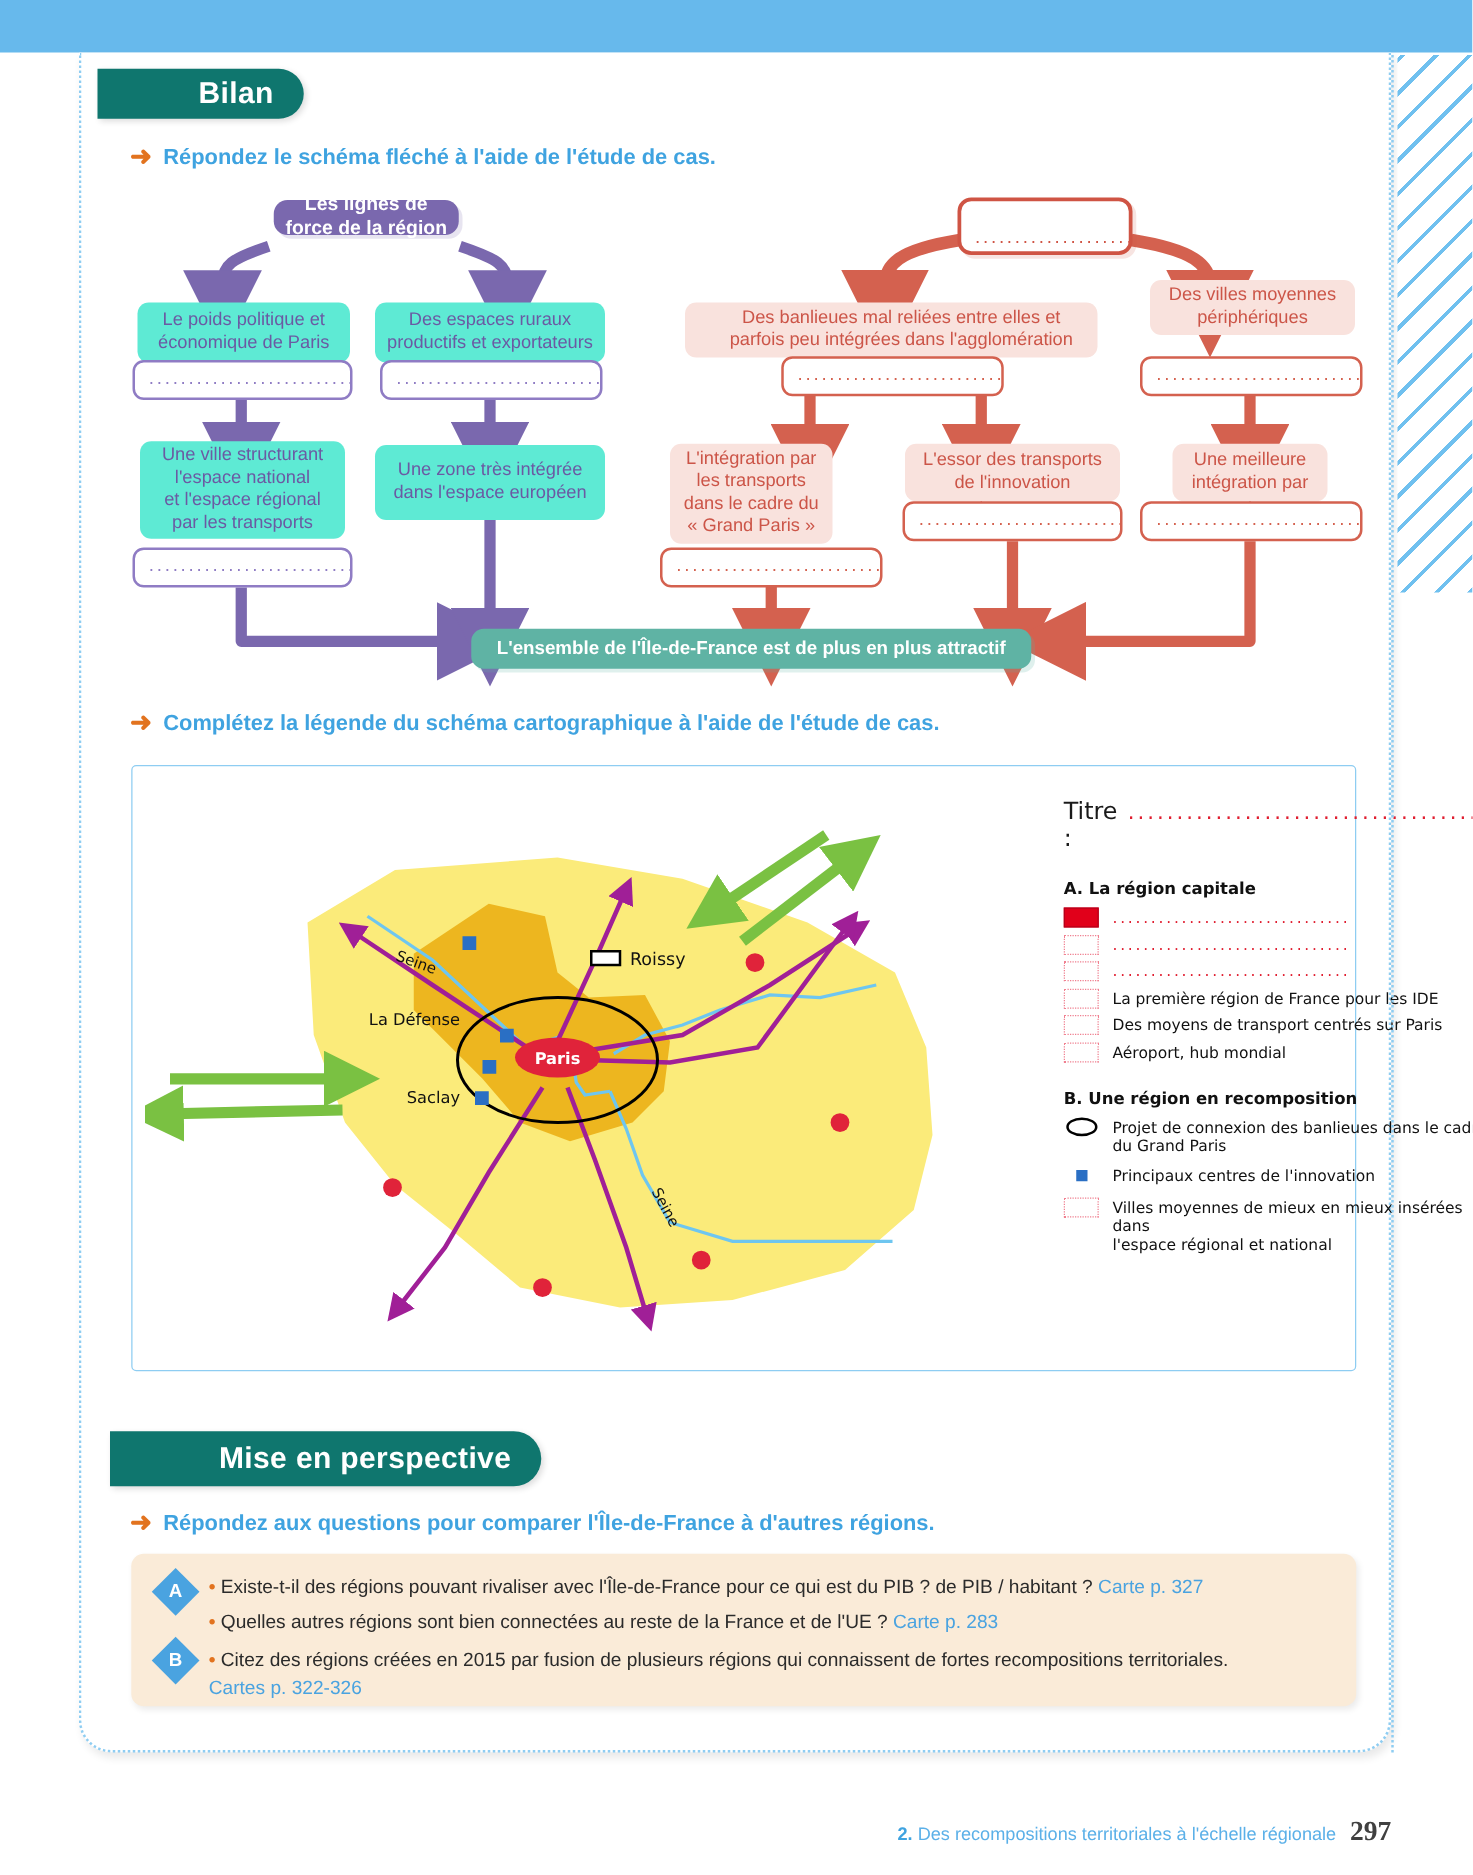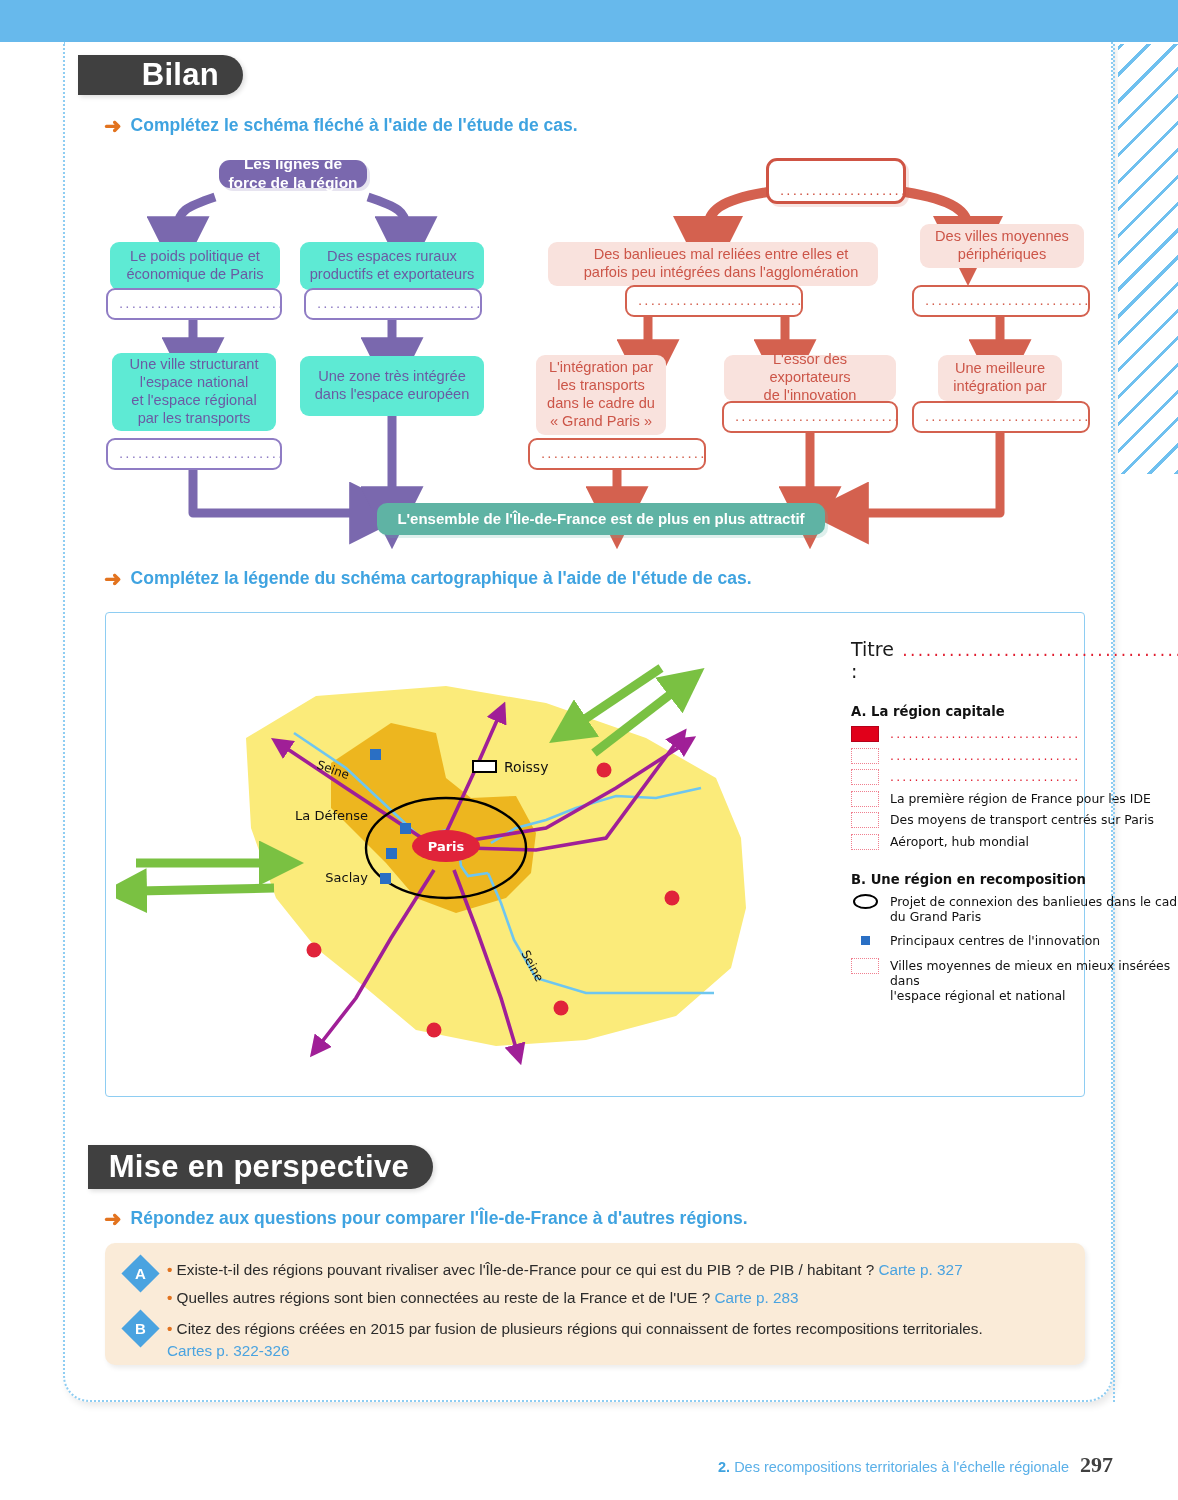--- a/index.html
+++ b/index.html
@@ -42,23 +42,23 @@
   .stripe-edge {
     position: absolute; left: 1113px; top: 44px;
     width: 0; height: 1358px;
     border-left: 2px dotted #8ecdf2;
     z-index: 4;
   }
 
   
   .tab {
     position: absolute;
-    background: #404040;
+    background: #0f766e;
     color: #ffffff;
-    font-size: 31px; font-weight: bold;
+    font-size: 24px; font-weight: bold;
     letter-spacing: .3px;
     display: flex; align-items: center; justify-content: flex-end;
     padding-right: 24px;
     border-radius: 0 22px 22px 0;
     box-shadow: 2px 2px 5px rgba(0,0,0,.14);
   }
   #tab-bilan { left: 78px; top: 55px; width: 165px; height: 40px; }
   #tab-mep   { left: 88px; top: 1145px; width: 345px; height: 44px; }
 
   
@@ -187,21 +187,21 @@
   <div class="topbar"></div>
   <div class="frame"></div>
   <div class="stripes"></div>
   <div class="stripe-edge"></div>
 
   <div class="tab" id="tab-bilan">Bilan</div>
   <div class="tab" id="tab-mep">Mise en perspective</div>
 
   <div class="instr" id="instr1">
     <span class="arw">➜</span>
-    <span>Complétez le schéma fléché à l'aide de l'étude de cas.</span>
+    <span>Répondez le schéma fléché à l'aide de l'étude de cas.</span>
   </div>
   <div class="instr" id="instr2">
     <span class="arw">➜</span>
     <span>Complétez la légende du schéma cartographique à l'aide de l'étude de cas.</span>
   </div>
   <div class="instr" id="instr3">
     <span class="arw">➜</span>
     <span>Répondez aux questions pour comparer l'Île-de-France à d'autres régions.</span>
   </div>
 
@@ -296,21 +296,21 @@
     <span style="white-space:pre-line;">L'intégration par
 les transports
 dans le cadre du
 « Grand Paris »</span>
   </div>
   <div class="blank r" style="left:528px; top:438px; width:178px; height:32px;">
     <span class="dots">..........................</span>
   </div>
 
   <div class="node red" style="left:724px; top:355px; width:172px; height:46px;">
-    <span style="white-space:pre-line;">L'essor des exportateurs
+    <span style="white-space:pre-line;">L'essor des transports
 de l'innovation</span>
   </div>
   <div class="blank r" style="left:722px; top:401px; width:176px; height:32px;">
     <span class="dots">..........................</span>
   </div>
 
   <div class="node red" style="left:938px; top:355px; width:124px; height:46px;">
     <span style="white-space:pre-line;">Une meilleure
 intégration par</span>
   </div>

